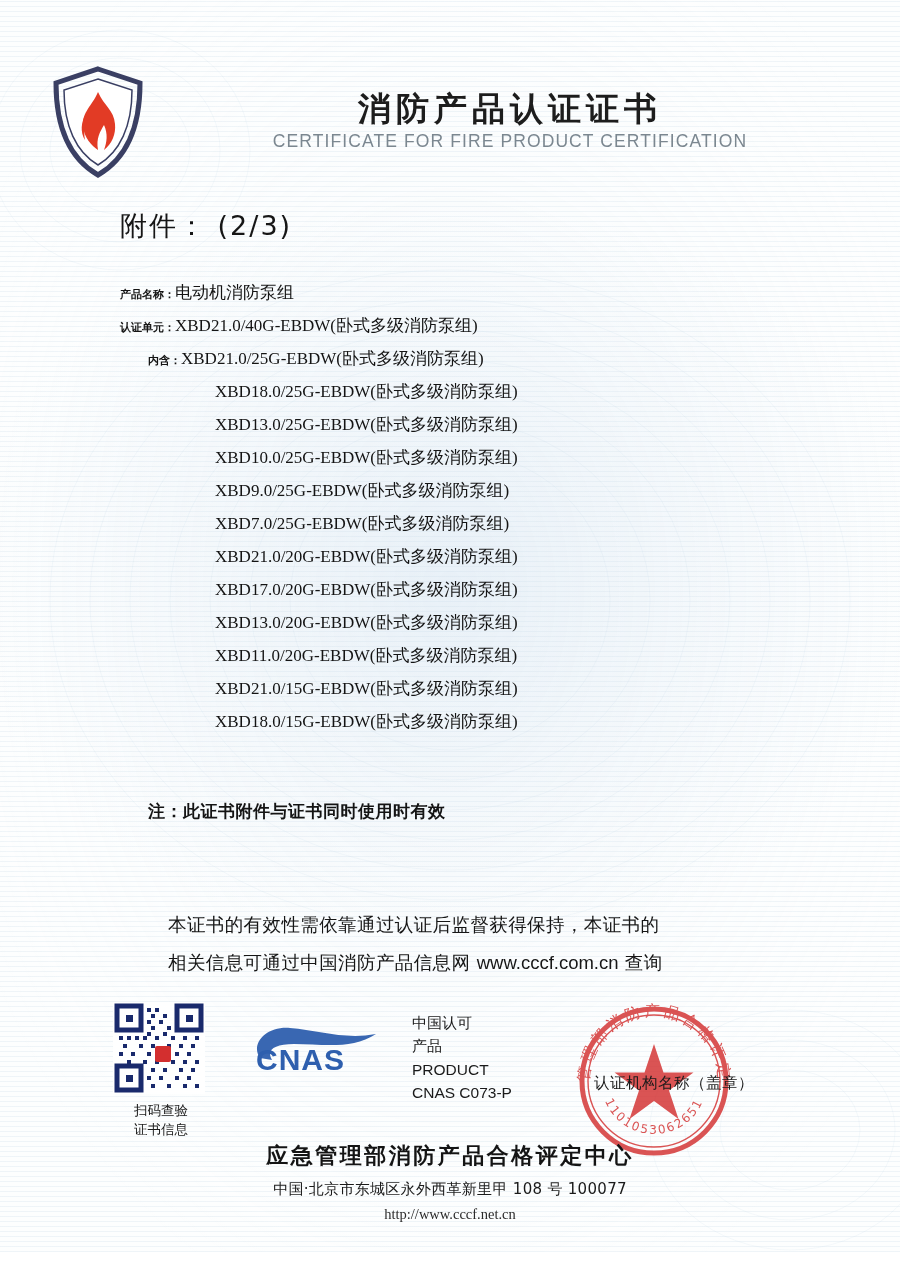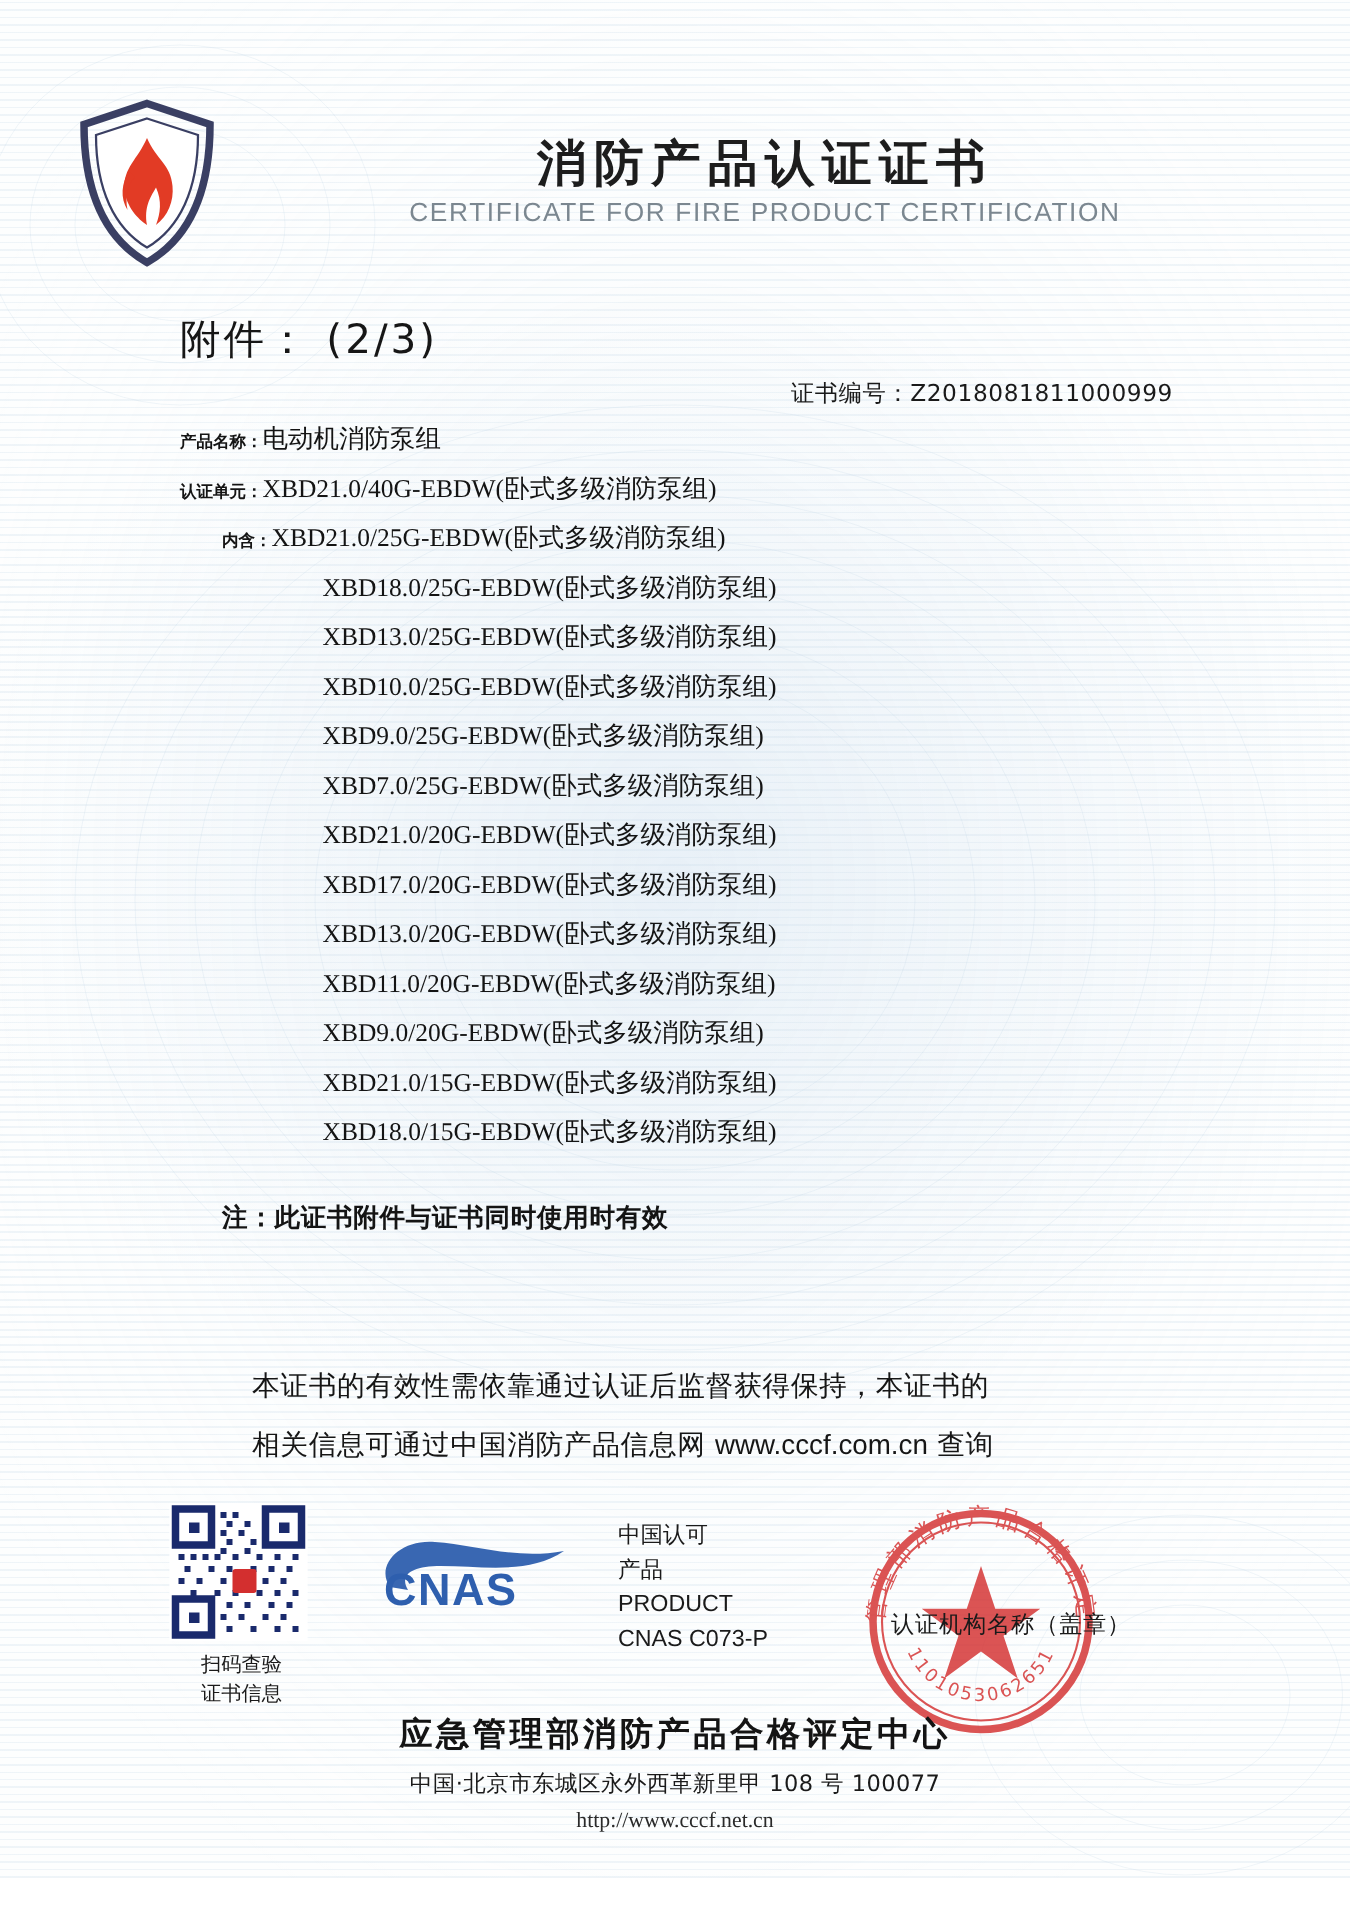--- a/index.html
+++ b/index.html
@@ -283,23 +283,20 @@
     </svg>
   </div>
 
   <div class="header-titles">
     <div class="title-cn">消防产品认证证书</div>
     <div class="title-en">CERTIFICATE FOR FIRE PRODUCT CERTIFICATION</div>
   </div>
 
   <div class="attachment-line">附件： (2/3)</div>
 
-  <div class="cert-no">
-    <span>证书编号：</span><span>Z2018081811000999</span>
-  </div>
 
   <div class="rows">
 
     <div class="row">
       <span class="lbl">产品名称：</span>
       <span class="val cn">电动机消防泵组</span>
     </div>
 
     <div class="row">
       <span class="lbl">认证单元：</span>
@@ -314,21 +311,20 @@
     <div id="contains-rest">
         <div class="sub-row">XBD18.0/25G-EBDW(卧式多级消防泵组)</div>
         <div class="sub-row">XBD13.0/25G-EBDW(卧式多级消防泵组)</div>
         <div class="sub-row">XBD10.0/25G-EBDW(卧式多级消防泵组)</div>
         <div class="sub-row">XBD9.0/25G-EBDW(卧式多级消防泵组)</div>
         <div class="sub-row">XBD7.0/25G-EBDW(卧式多级消防泵组)</div>
         <div class="sub-row">XBD21.0/20G-EBDW(卧式多级消防泵组)</div>
         <div class="sub-row">XBD17.0/20G-EBDW(卧式多级消防泵组)</div>
         <div class="sub-row">XBD13.0/20G-EBDW(卧式多级消防泵组)</div>
         <div class="sub-row">XBD11.0/20G-EBDW(卧式多级消防泵组)</div>
-        <div class="sub-row">XBD9.0/20G-EBDW(卧式多级消防泵组)</div>
         <div class="sub-row">XBD21.0/15G-EBDW(卧式多级消防泵组)</div>
         <div class="sub-row">XBD18.0/15G-EBDW(卧式多级消防泵组)</div>
       </div>
   </div>
 
   <div class="note">注：此证书附件与证书同时使用时有效</div>
 
   <div class="validity">
     <div>本证书的有效性需依靠通过认证后监督获得保持，本证书的</div>
     <div>

